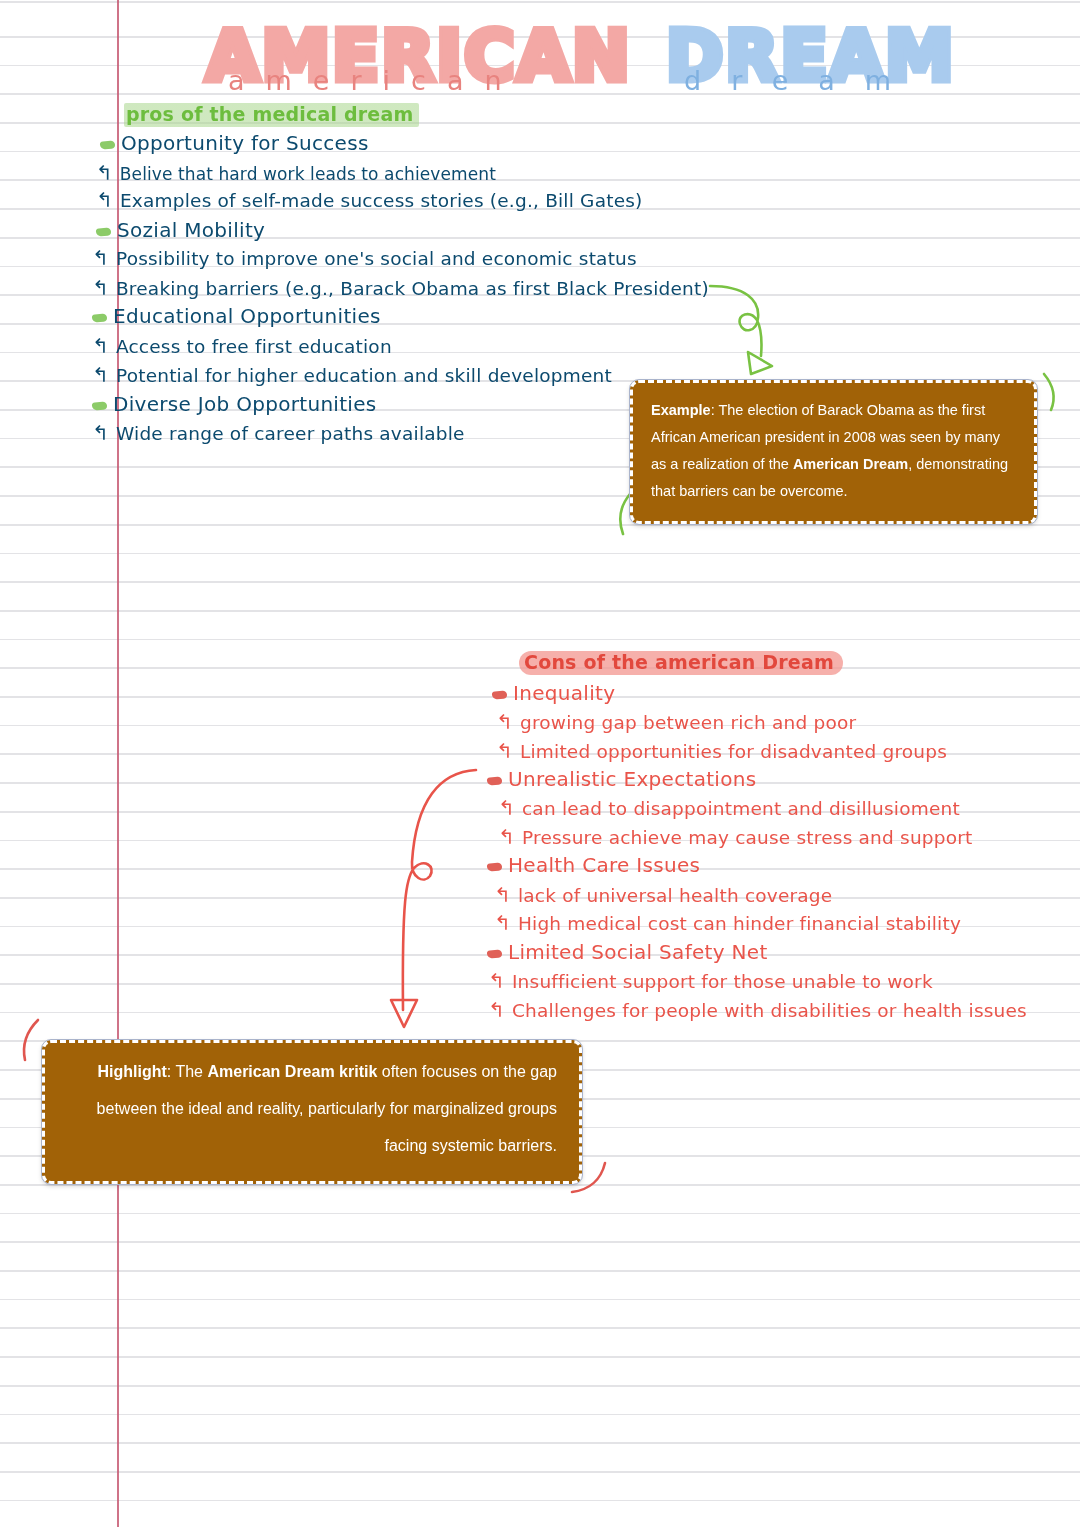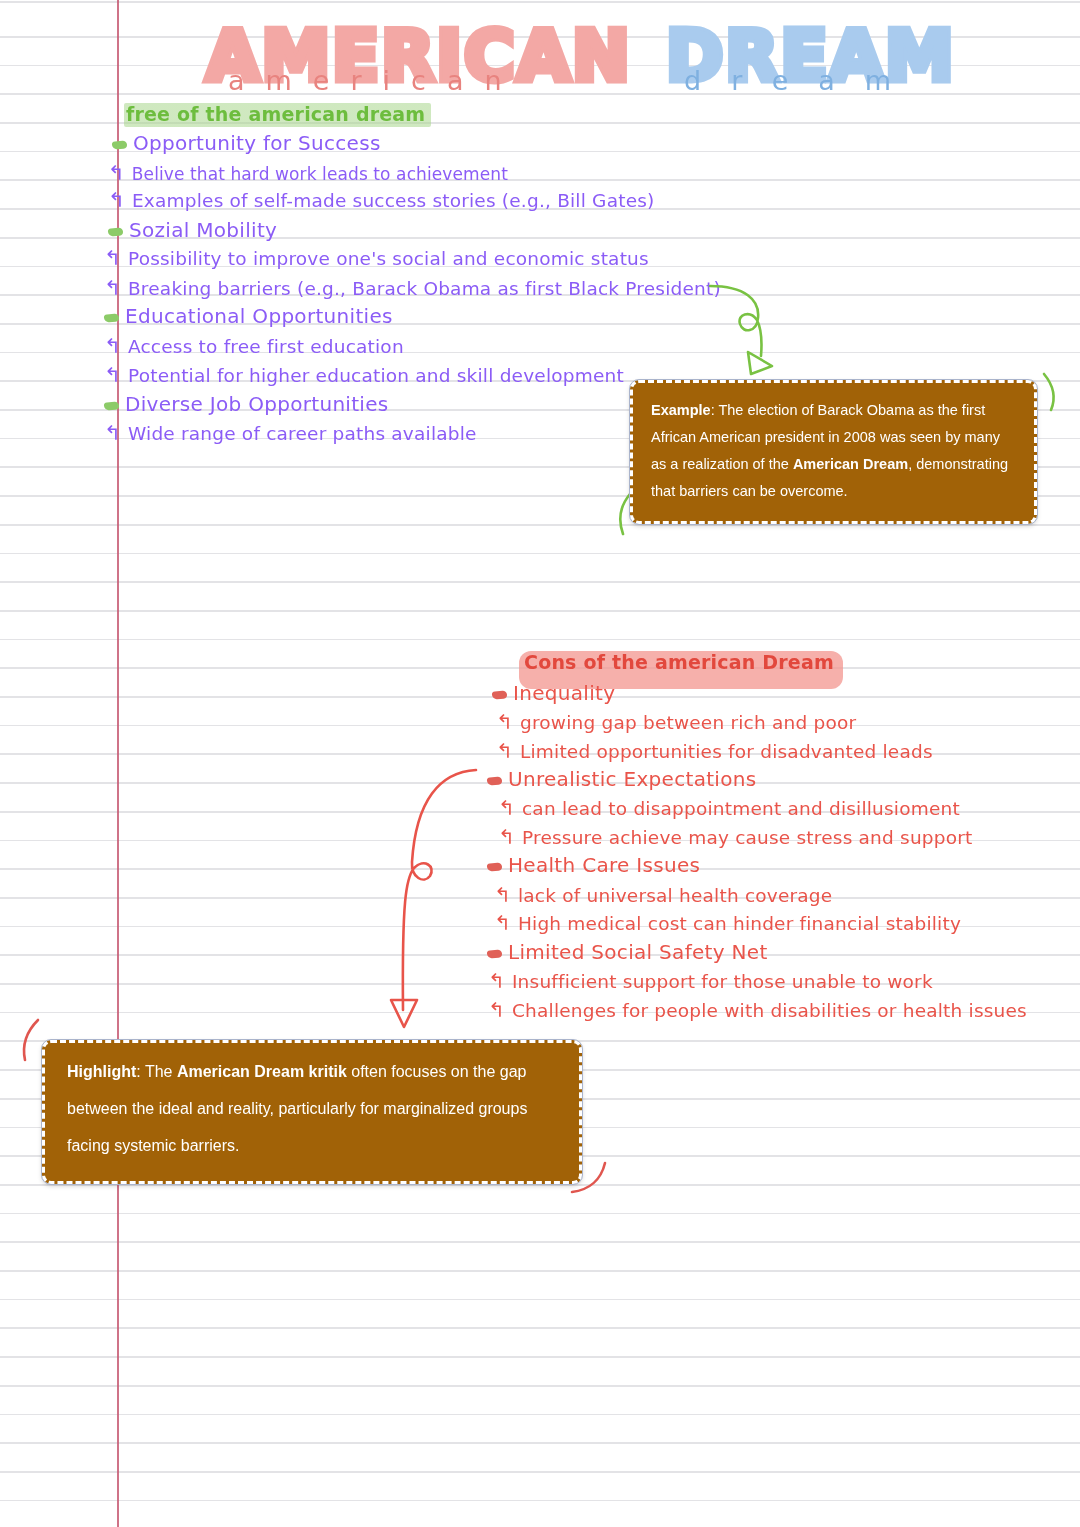--- a/index.html
+++ b/index.html
@@ -57,40 +57,40 @@
   .hw .bullet{
     display:inline-block;width:15px;height:8px;border-radius:6px 8px 7px 9px;
     vertical-align:middle;margin-right:6px;transform:rotate(-5deg);
   }
   .hw .sub{
     display:inline-block;margin-right:7px;font-size:20px;
     transform:scaleX(-1);
   }
 
   
-  .green{color:#8b5cf6;margin-left:12px;}
+  .green{color:#0c4a6e;}
   .green .bullet{background:#8ccb68;}
   #pros-head{
     left:124px;top:103px;font-size:19px;font-weight:600;letter-spacing:.2px;
     color:#6dbd3e;
     background:linear-gradient(to bottom,rgba(168,214,140,.55),rgba(168,214,140,.55));
     padding:2px 6px 3px 2px;border-radius:2px;
   }
   .g-l1{font-size:20px;letter-spacing:.3px;}
   .g-l2{font-size:18.5px;letter-spacing:.2px;}
   .g-l2b{font-size:17px;letter-spacing:.1px;}
 
   
   .red{color:#e9544a;}
   .red .bullet{background:#e06057;}
   #cons-head{
     left:519px;top:651px;font-size:19px;font-weight:600;letter-spacing:.2px;
     color:#e2483d;
     background:rgba(243,150,143,.75);
-    padding:2px 9px 17px 5px;border-radius:12px;
+    padding:2px 9px 3px 5px;border-radius:12px;
   }
   .r-l1{font-size:20px;letter-spacing:.3px;text-align:center;}
   .r-l2{font-size:18.5px;letter-spacing:.2px;}
 
   
   .callout{
     position:absolute;
     background:#a16207;
     border:3px dashed #ffffff;
     outline:1px solid #aab4cc;
@@ -100,41 +100,41 @@
     font-size:14.5px;
     line-height:27px;
     padding:14px 18px;
     box-sizing:border-box;
     box-shadow:0 2px 5px rgba(0,0,0,.18);
   }
   .callout b{font-weight:700;}
   #example-box{left:630px;top:380px;width:407px;height:144px;}
   #highlight-box{
     left:42px;top:1040px;width:540px;height:144px;
-    font-size:16px;line-height:37px;padding:10px 22px;
+    font-size:16px;line-height:37px;padding:10px 22px;text-align:right;
   }
 
   
   svg.deco{position:absolute;left:0;top:0;width:1080px;height:1527px;
            pointer-events:none;overflow:visible;}
 </style>
 </head>
 <body>
 
 <div id="paper"></div>
 <div id="margin-line"></div>
 
 <div id="title">
   <div class="big-word" id="big-american">AMERICAN</div>
   <div class="small-word" id="small-american">american</div>
   <div class="big-word" id="big-dream">DREAM</div>
   <div class="small-word" id="small-dream">dream</div>
 </div>
 
-<div class="hw" id="pros-head">free of the american dream</div>
+<div class="hw" id="pros-head">pros of the medical dream</div>
 
 <div class="hw green g-l1" style="left:100px;top:133px">
   <span class="bullet"></span><span>Opportunity for Success</span>
 </div>
 <div class="hw green g-l2b" style="left:96px;top:163px">
   <span class="sub">↱</span><span>Belive that hard work leads to achievement</span>
 </div>
 <div class="hw green g-l2" style="left:96px;top:190px">
   <span class="sub">↱</span><span>Examples of self-made success stories (e.g., Bill Gates)</span>
 </div>
@@ -165,21 +165,21 @@
 
 <div class="hw" id="cons-head">Cons of the american Dream</div>
 
 <div class="hw red r-l1" style="left:492px;top:683px">
   <span class="bullet"></span><span>Inequality</span>
 </div>
 <div class="hw red r-l2" style="left:496px;top:712px">
   <span class="sub">↱</span><span>growing gap between rich and poor</span>
 </div>
 <div class="hw red r-l2" style="left:496px;top:741px">
-  <span class="sub">↱</span><span>Limited opportunities for disadvanted leads</span>
+  <span class="sub">↱</span><span>Limited opportunities for disadvanted groups</span>
 </div>
 <div class="hw red r-l1" style="left:487px;top:769px">
   <span class="bullet"></span><span>Unrealistic Expectations</span>
 </div>
 <div class="hw red r-l2" style="left:498px;top:798px">
   <span class="sub">↱</span><span>can lead to disappointment and disillusioment</span>
 </div>
 <div class="hw red r-l2" style="left:498px;top:827px">
   <span class="sub">↱</span><span>Pressure achieve may cause stress and support</span>
 </div>

